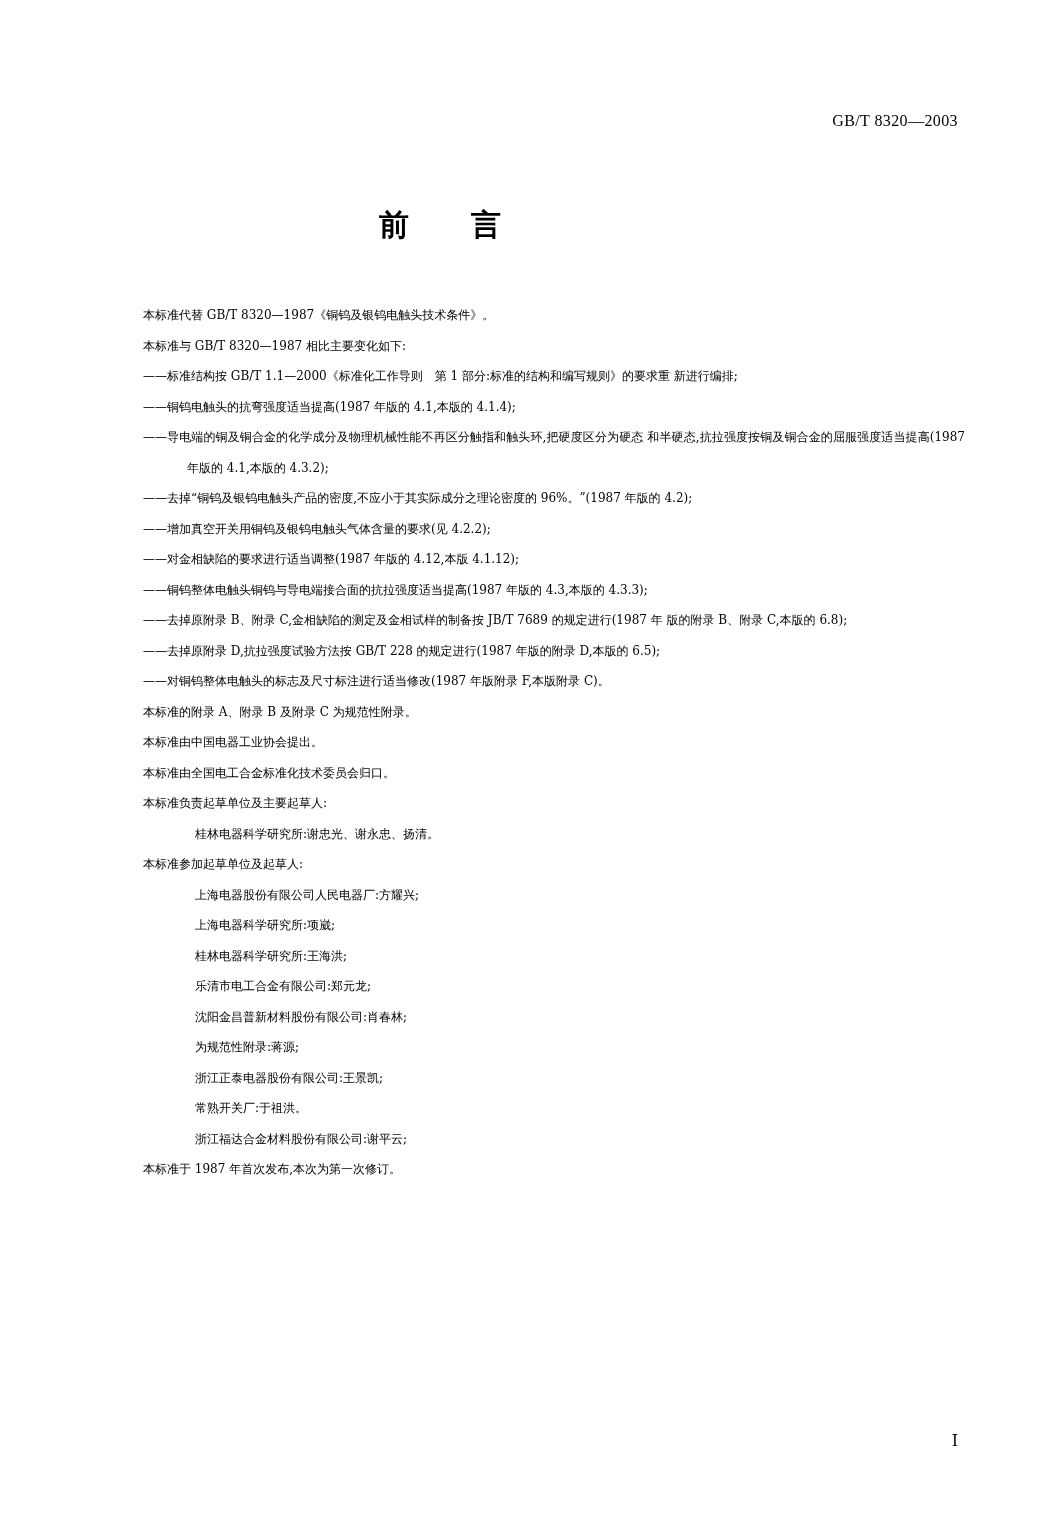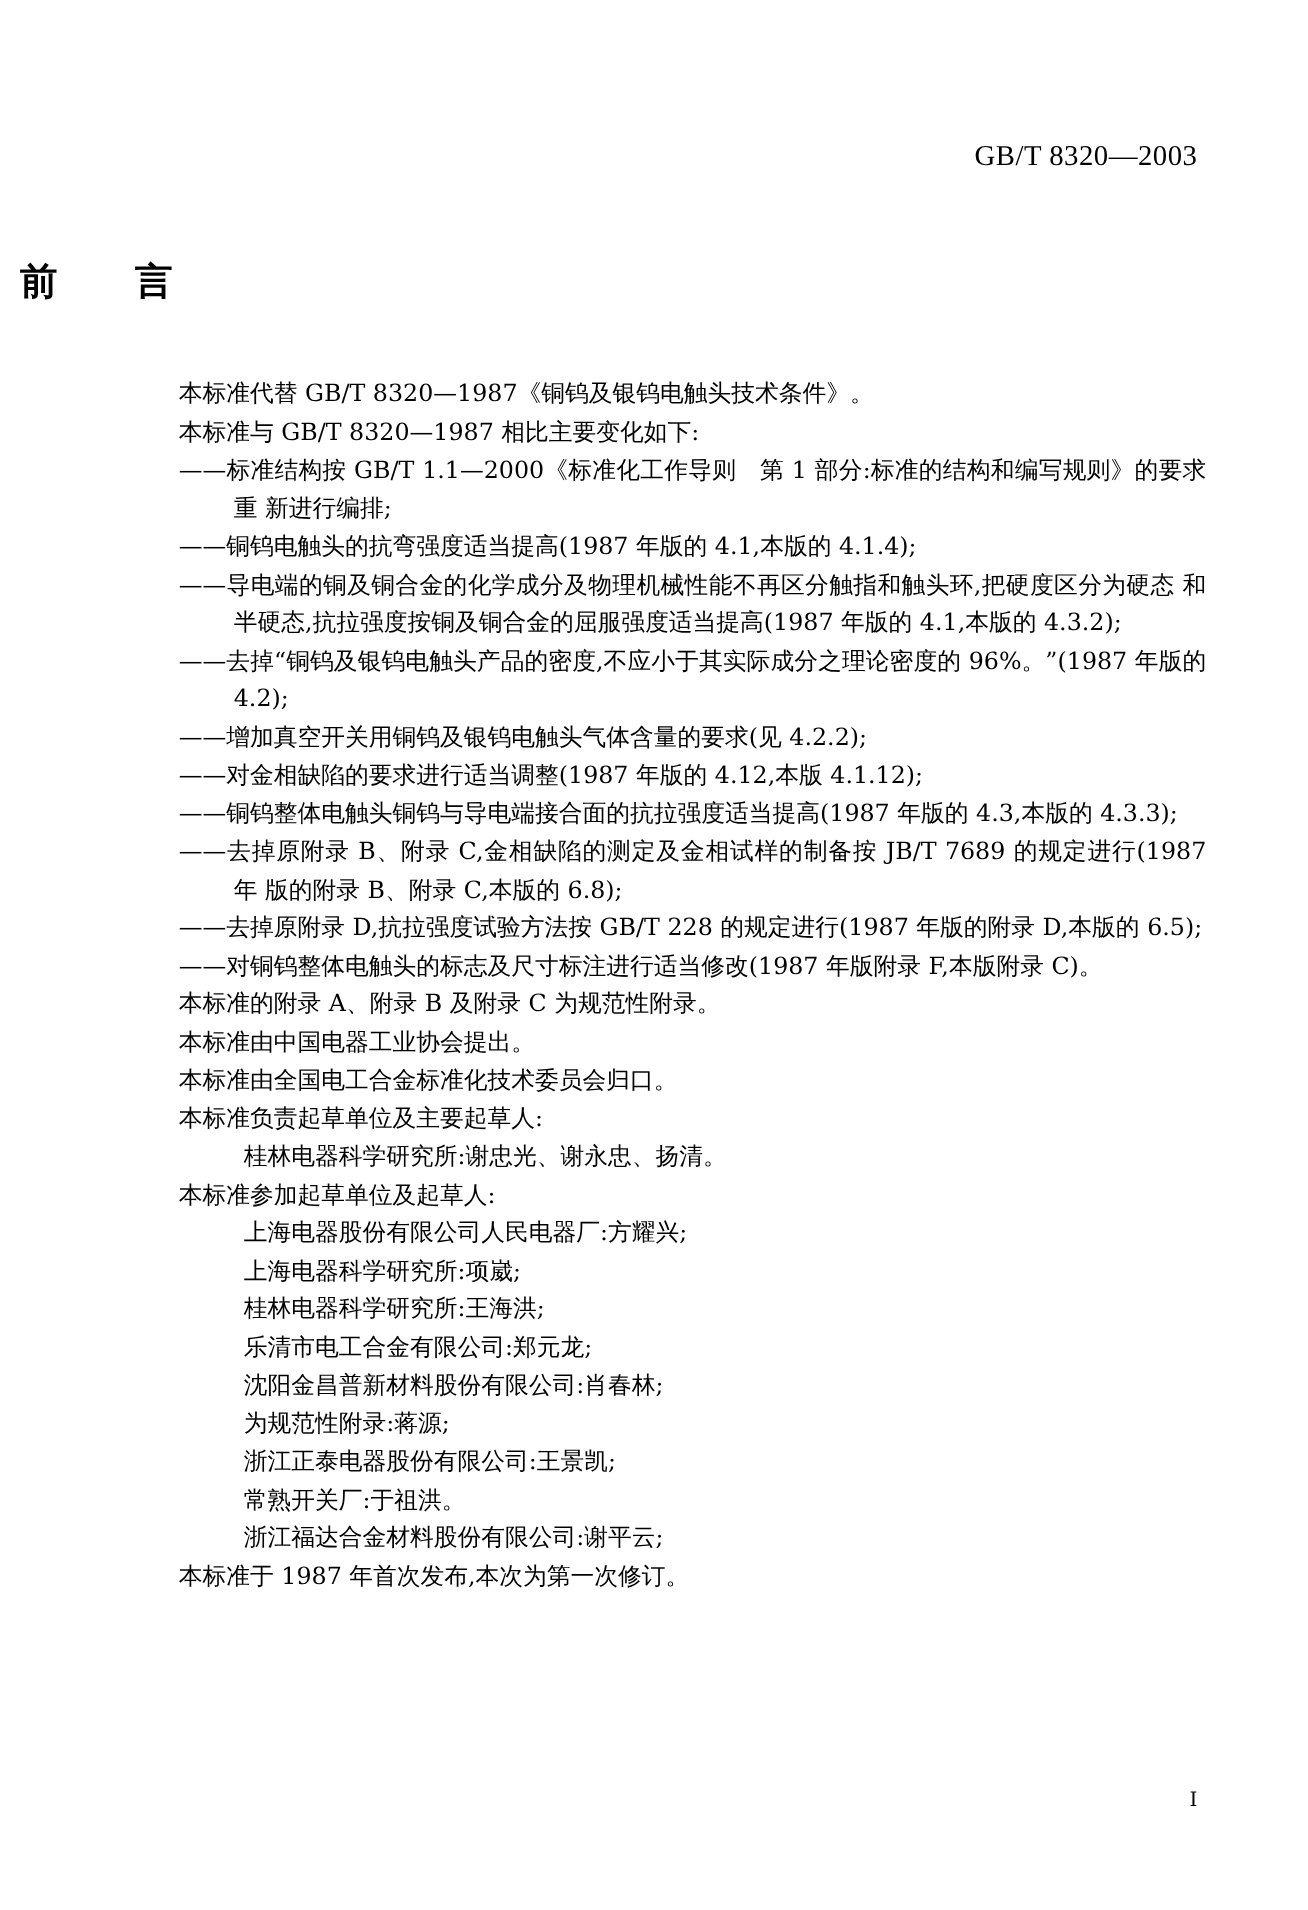--- a/index.html
+++ b/index.html
@@ -17,41 +17,41 @@
     height: 1528px;
     margin: 0 auto;
     background: #ffffff;
     overflow: hidden;
   }
   .header {
     position: absolute;
     top: 112px;
     right: 88px;
     font-family: "Liberation Serif", "DejaVu Serif", serif;
-    font-size: 23px;
+    font-size: 16px;
     letter-spacing: 0.4px;
     white-space: nowrap;
   }
   .doc-title {
     position: absolute;
     top: 205px;
     left: 0;
     width: 880px;
-    text-align: left;
+    text-align: center;
     font-size: 30px;
     font-weight: bold;
     letter-spacing: 16px;
     text-indent: 16px;
   }
   .content {
     position: absolute;
     top: 300px;
     left: 143px;
     width: 822px;
-    font-size: 19px;
+    font-size: 12px;
     line-height: 30.5px;
   }
   .para {
     margin: 0;
     text-align: justify;
   }
   .dash-item {
     margin: 0;
     padding-left: 44px;
     text-indent: -44px;

